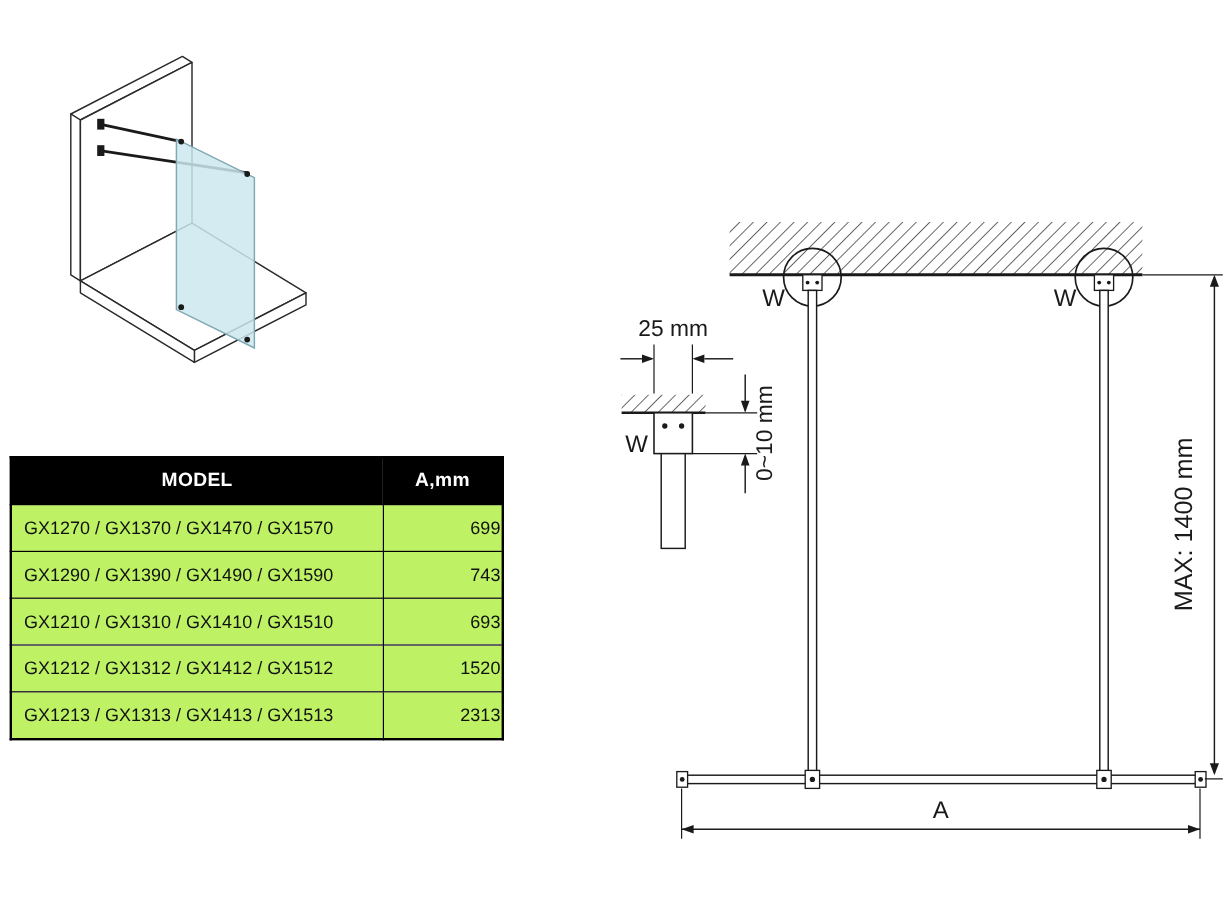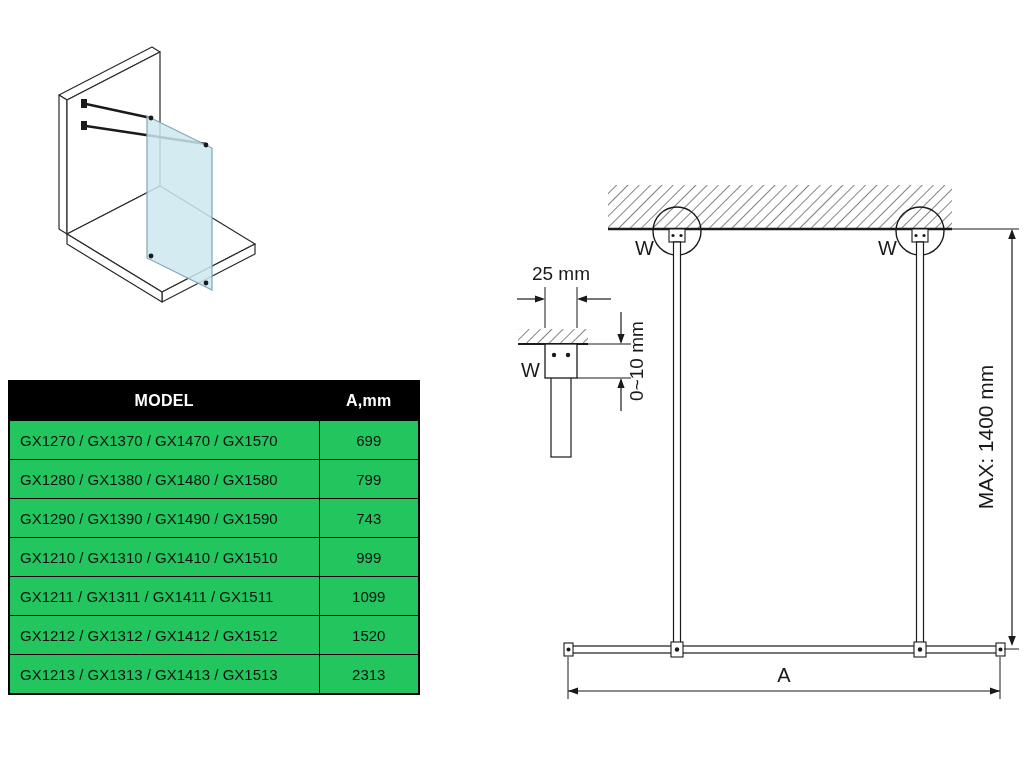--- a/index.html
+++ b/index.html
@@ -15,25 +15,25 @@
     border:2px solid #000;
     table-layout:fixed;
   }
   #spec-table th{
     background:#000;color:#fff;
     font-size:16px;font-weight:bold;letter-spacing:.3px;
     height:36px;text-align:center;border:1px solid #000;margin-top:48px;
   }
   #spec-table td{
     height:36px;border:1px solid #000;
-    font-size:15px;color:#111;background:#22c55e;
+    font-size:15px;color:#111;background:#bef264;
     white-space:nowrap;overflow:hidden;
   }
   #spec-table td.model{text-align:left;padding-left:10px;}
-  #spec-table td.aval{text-align:center;}
+  #spec-table td.aval{text-align:right;}
   #spec-table col.c-model{width:310px;}
   #spec-table col.c-a{width:100px;}
   
   svg text{
     font-family:"Liberation Sans",sans-serif;
     fill:#1a1a1a;
   }
   .dim-label{font-size:19px;}
   .dim-label-lg{font-size:21px;}
   .w-label{font-size:20px;}
@@ -79,34 +79,26 @@
       <th>MODEL</th>
       <th>A,mm</th>
     </tr>
   </thead>
   <tbody>
     <tr>
       <td class="model">GX1270 / GX1370 / GX1470 / GX1570</td>
       <td class="aval">699</td>
     </tr>
     <tr>
-      <td class="model">GX1280 / GX1380 / GX1480 / GX1580</td>
-      <td class="aval">799</td>
-    </tr>
-    <tr>
       <td class="model">GX1290 / GX1390 / GX1490 / GX1590</td>
       <td class="aval">743</td>
     </tr>
     <tr>
       <td class="model">GX1210 / GX1310 / GX1410 / GX1510</td>
-      <td class="aval">999</td>
-    </tr>
-    <tr>
-      <td class="model">GX1211 / GX1311 / GX1411 / GX1511</td>
-      <td class="aval">1099</td>
+      <td class="aval">693</td>
     </tr>
     <tr>
       <td class="model">GX1212 / GX1312 / GX1412 / GX1512</td>
       <td class="aval">1520</td>
     </tr>
     <tr>
       <td class="model">GX1213 / GX1313 / GX1413 / GX1513</td>
       <td class="aval">2313</td>
     </tr>
   </tbody>

